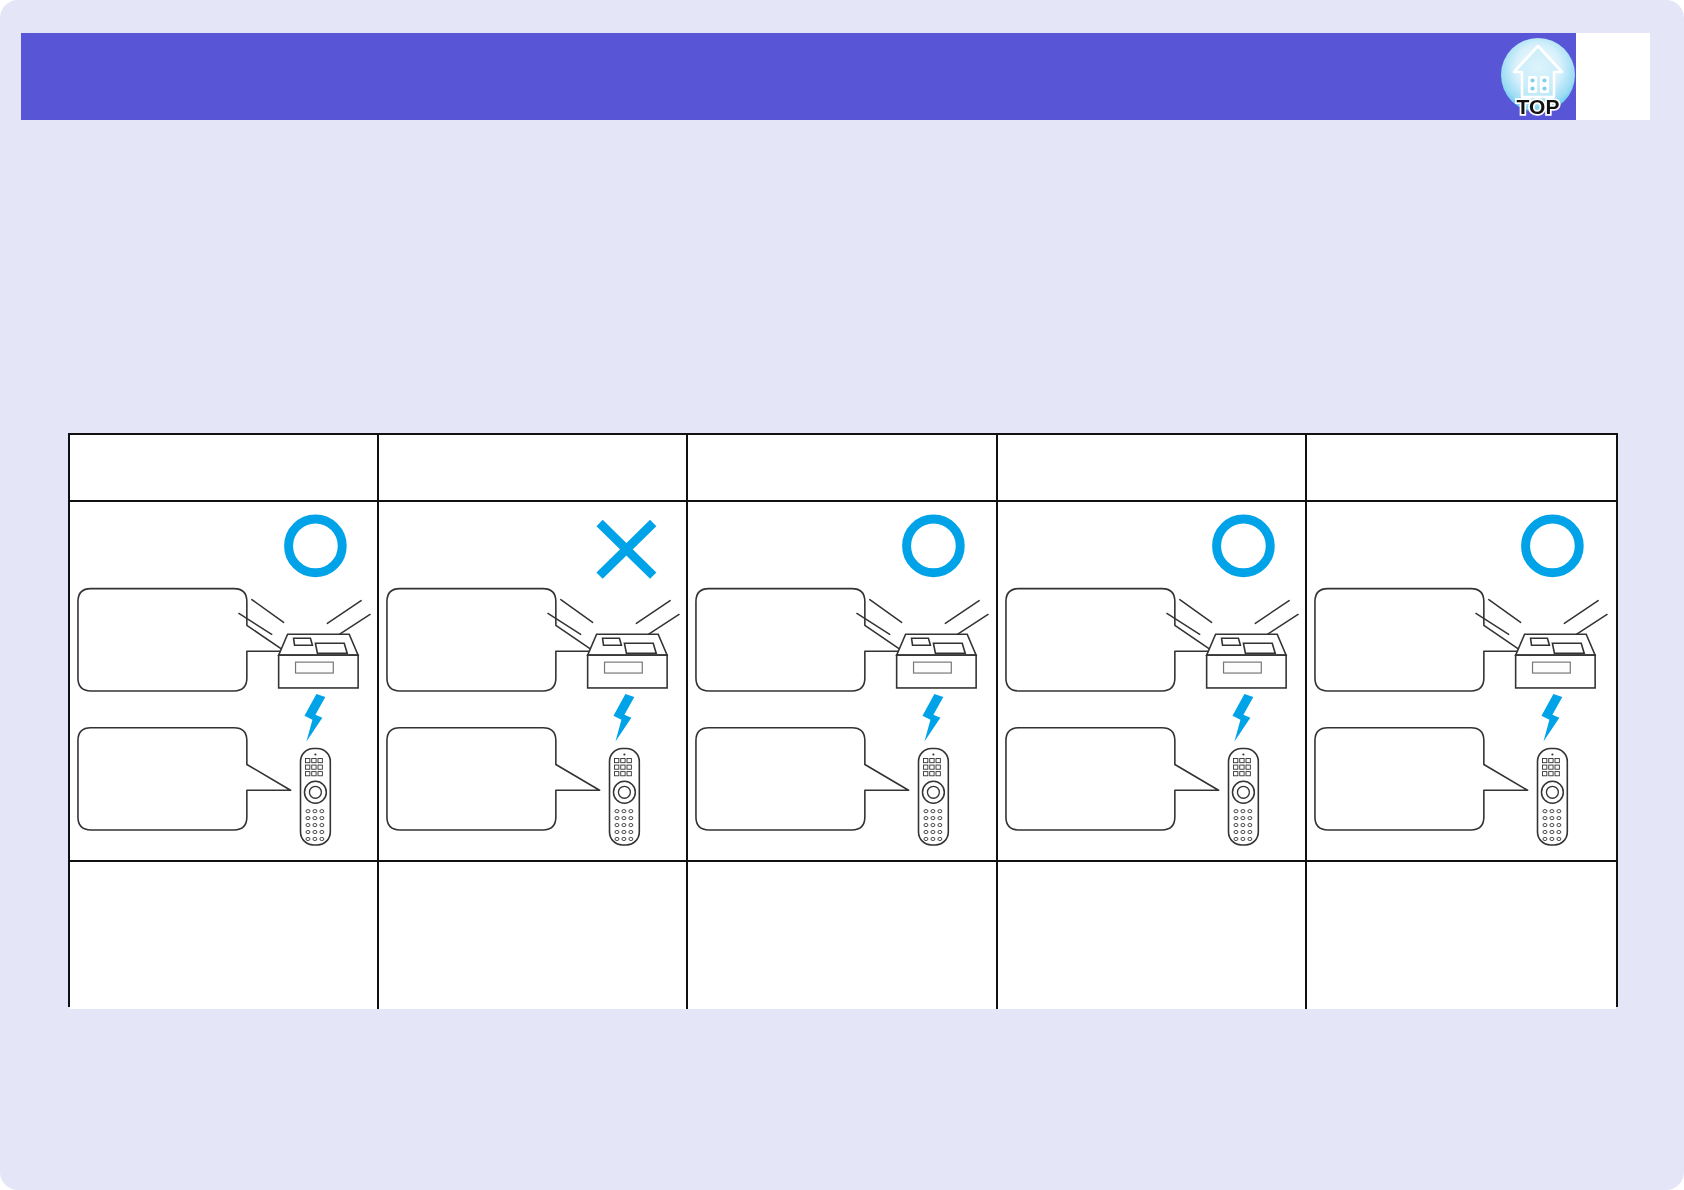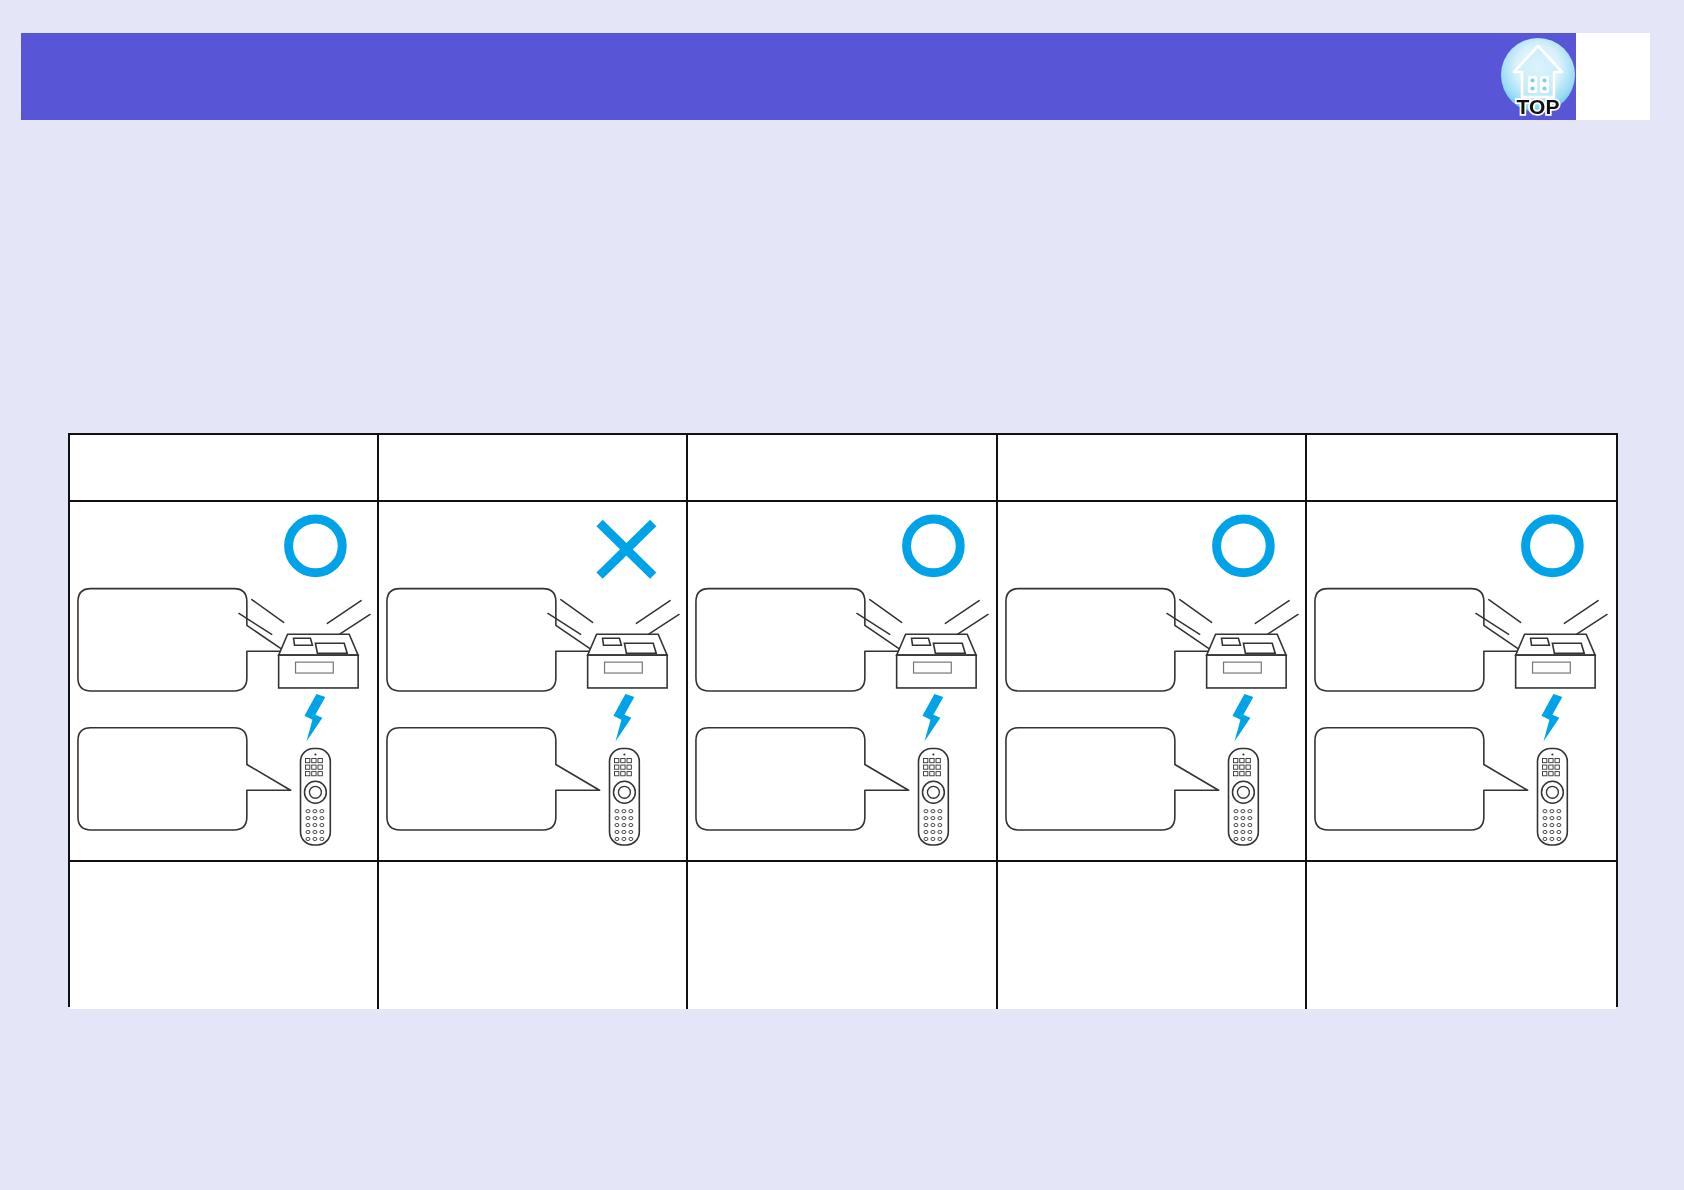--- a/index.html
+++ b/index.html
@@ -1,17 +1,17 @@
 <!DOCTYPE html>
 <html style="--page-bg: #E4E6F8; --bar: #5855D7; --accent: #00A3E8;"><head>
 <meta charset="utf-8">
 <style>
   html,body{margin:0;padding:0;}
   body{font-family:"Liberation Sans", sans-serif;}
-  .page{position:relative;width:1684px;height:1190px;background:var(--page-bg,#E4E6F8);overflow:hidden;}
+  .page{position:relative;width:1684px;height:1190px;background:var(--page-bg,#E4E6F8);overflow:hidden;border-radius:18px;}
 
   
   .header-bar{position:absolute;left:21px;top:33px;width:1629px;height:87px;background:var(--bar,#5855D7);}
   .header-white-box{position:absolute;right:0;top:0;width:74px;height:87px;background:#ffffff;}
   .top-button{position:absolute;left:1493px;top:32px;width:90px;height:88px;cursor:pointer;}
 
   
   .config-table{position:absolute;left:68px;top:433px;width:1550px;height:574px;
     display:grid;grid-template-columns:repeat(5,1fr);grid-template-rows:67px 360px 147px;
     border:2px solid #111;background:#fff;box-sizing:border-box;}

